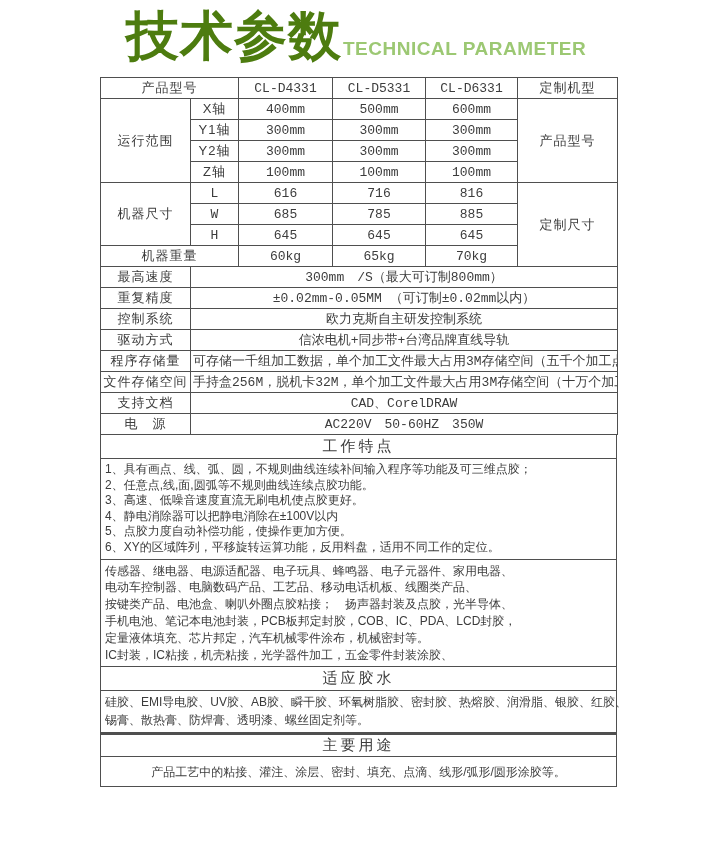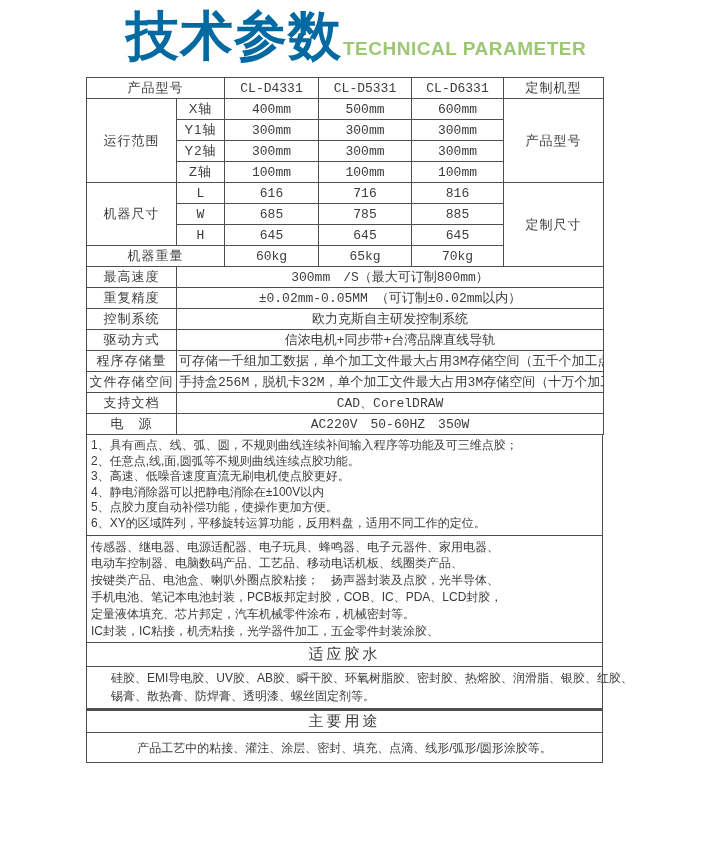--- a/index.html
+++ b/index.html
@@ -1,24 +1,24 @@
 <!DOCTYPE html>
 <html><head>
 <meta charset="utf-8">
 <style>
   html,body { margin:0; padding:0; background:#ffffff; }
   .page {
     position:relative; width:712px; height:855px; background:#ffffff;
     font-family:"Liberation Sans", sans-serif; color:#3c3c3c; overflow:hidden;
   }
   .header { position:absolute; left:126px; top:8px; display:flex; align-items:flex-end; }
-  .title-cn { font-size:53px; line-height:1.05; font-weight:bold; color:#0369a1; letter-spacing:1px; }
+  .title-cn { font-size:53px; line-height:1.05; font-weight:bold; color:#4d7c0f; letter-spacing:1px; }
   .title-en { font-size:19px; font-weight:bold; color:#9cc873; letter-spacing:0.5px; margin-left:1px; margin-bottom:4px; white-space:nowrap; }
 
-  .content { position:absolute; left:86px; top:77px; width:517px; }
+  .content { position:absolute; left:100px; top:77px; width:517px; }
 
   table.spec { border-collapse:collapse; width:517px; table-layout:fixed; }
   table.spec td {
     border:1px solid #4f4f4f; height:20px; padding:0 2px; text-align:center;
     vertical-align:middle; font-size:13px; overflow:hidden; white-space:nowrap;
   }
   td.lab { letter-spacing:1px; }
   td.val { font-family:Liberation Mono, monospace; font-size:12px; letter-spacing:0;margin-top:16px; }
 
   .section-title {
@@ -26,21 +26,21 @@
     display:flex; align-items:center; justify-content:center;
     font-size:15px; letter-spacing:3px;
   }
   .section-title.thick { border-top:2px solid #4f4f4f; }
   .section-body {
     box-sizing:border-box; border:1px solid #4f4f4f; border-top:none;
     font-size:12px; padding:3px 2px 3px 4px;
   }
   .body-features .line { line-height:15.6px; white-space:nowrap; }
   .body-apps .line { line-height:16.8px; white-space:nowrap; }
-  .body-glues .line { line-height:17.5px; white-space:nowrap;margin-left:20px; }
+  .body-glues .line { line-height:17.5px; white-space:nowrap; }
   .body-uses { height:30px; display:flex; align-items:center; justify-content:center; padding:0; }
   .body-uses .line { line-height:30px; white-space:nowrap; }
 </style>
 </head>
 <body>
 
 <div class="page">
 
   <div class="header">
     <span class="title-cn">技术参数</span>
@@ -150,20 +150,21 @@
           <td class="lab">支持文档</td>
           <td class="val" colspan="5">CAD、CorelDRAW</td>
         </tr>
         <tr>
           <td class="lab">电　源</td>
           <td class="val" colspan="5">AC220V　50-60HZ　350W</td>
         </tr>
       </tbody>
     </table>
 
+    <div class="section-title">工作特点</div>
     <div class="section-body body-features">
       <div class="line">1、具有画点、线、弧、圆，不规则曲线连续补间输入程序等功能及可三维点胶；</div>
       <div class="line">2、任意点,线,面,圆弧等不规则曲线连续点胶功能。</div>
       <div class="line">3、高速、低噪音速度直流无刷电机使点胶更好。</div>
       <div class="line">4、静电消除器可以把静电消除在±100V以内</div>
       <div class="line">5、点胶力度自动补偿功能，使操作更加方便。</div>
       <div class="line">6、XY的区域阵列，平移旋转运算功能，反用料盘，适用不同工作的定位。</div>
     </div>
 
     <div class="section-body body-apps">

